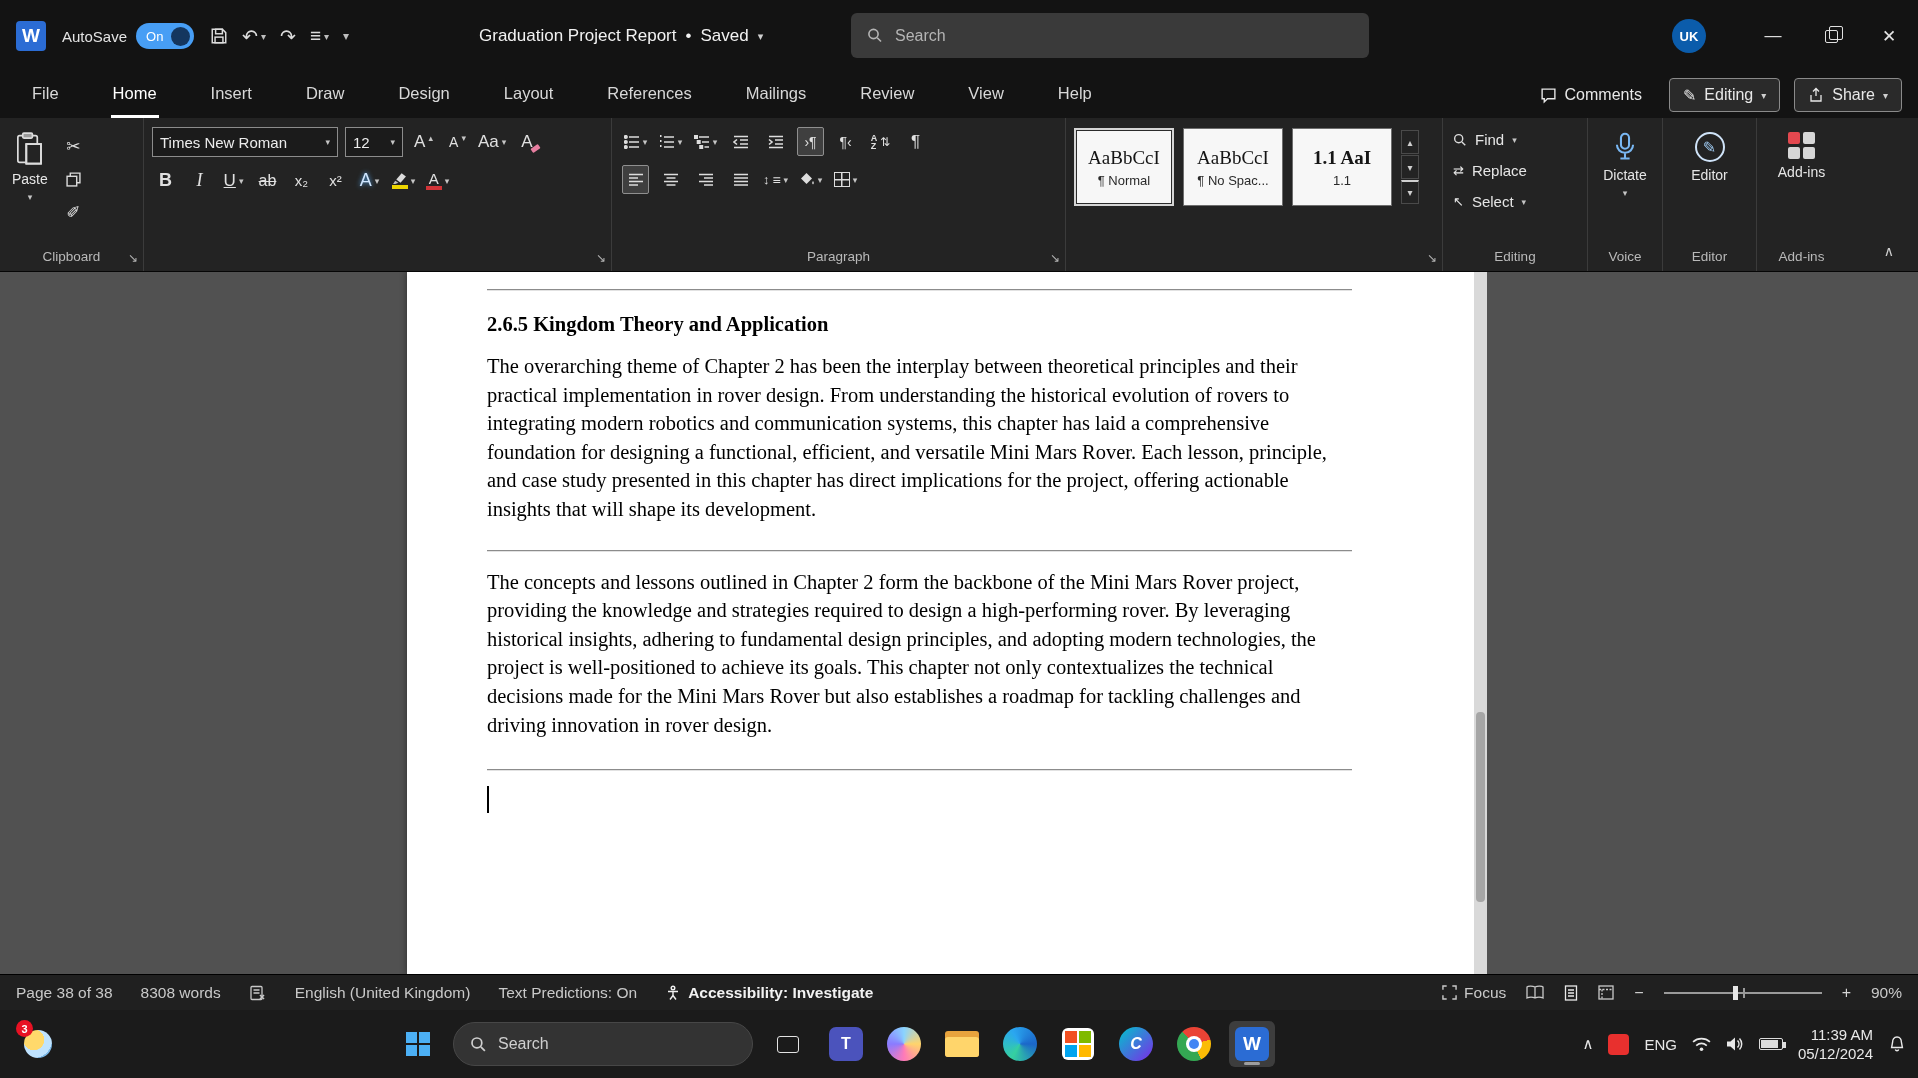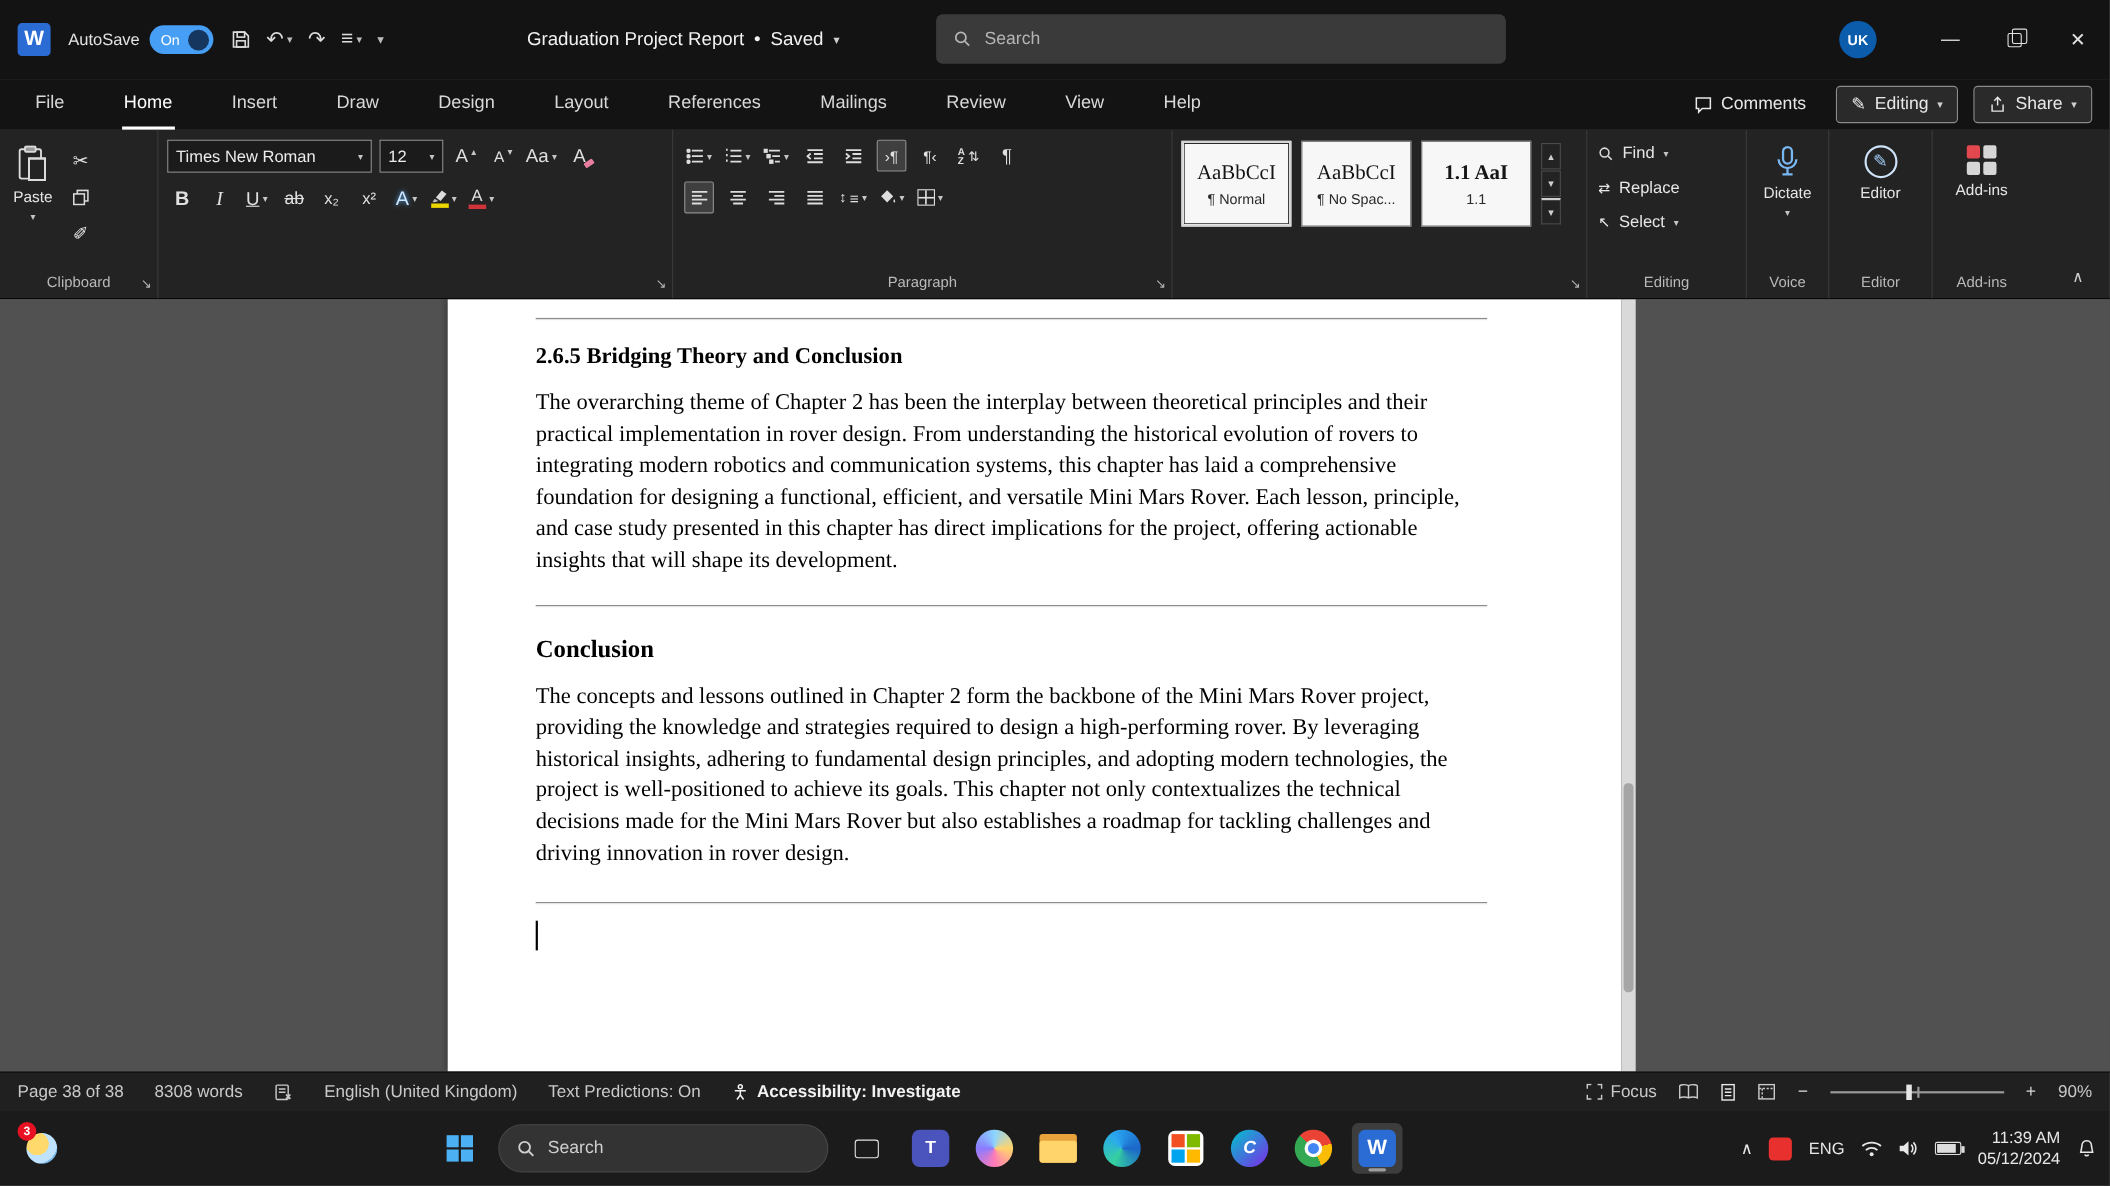--- a/index.html
+++ b/index.html
@@ -546,24 +546,23 @@
 
     <div class="ribbon-end">
       <span class="collapse">∧</span>
     </div>
   </div>
 
   <div class="docarea">
     <div class="page">
       <div class="page-inner">
         <hr class="rule">
-        <div class="sec-head">2.6.5 Bridging Theory and Conclusion</div>
+        <div class="sec-head">2.6.5 Kingdom Theory and Application</div>
         <p class="bodytext">The overarching theme of Chapter 2 has been the interplay between theoretical principles and their practical implementation in rover design. From understanding the historical evolution of rovers to integrating modern robotics and communication systems, this chapter has laid a comprehensive foundation for designing a functional, efficient, and versatile Mini Mars Rover. Each lesson, principle, and case study presented in this chapter has direct implications for the project, offering actionable insights that will shape its development.</p>
         <hr class="rule r2">
-        <div class="conc-head">Conclusion</div>
         <p class="bodytext">The concepts and lessons outlined in Chapter 2 form the backbone of the Mini Mars Rover project, providing the knowledge and strategies required to design a high-performing rover. By leveraging historical insights, adhering to fundamental design principles, and adopting modern technologies, the project is well-positioned to achieve its goals. This chapter not only contextualizes the technical decisions made for the Mini Mars Rover but also establishes a roadmap for tackling challenges and driving innovation in rover design.</p>
         <hr class="rule r3">
         <div class="caret"></div>
       </div>
     </div>
     <div class="doc-scrollbar">
       <div class="thumb"></div>
     </div>
   </div>
 

